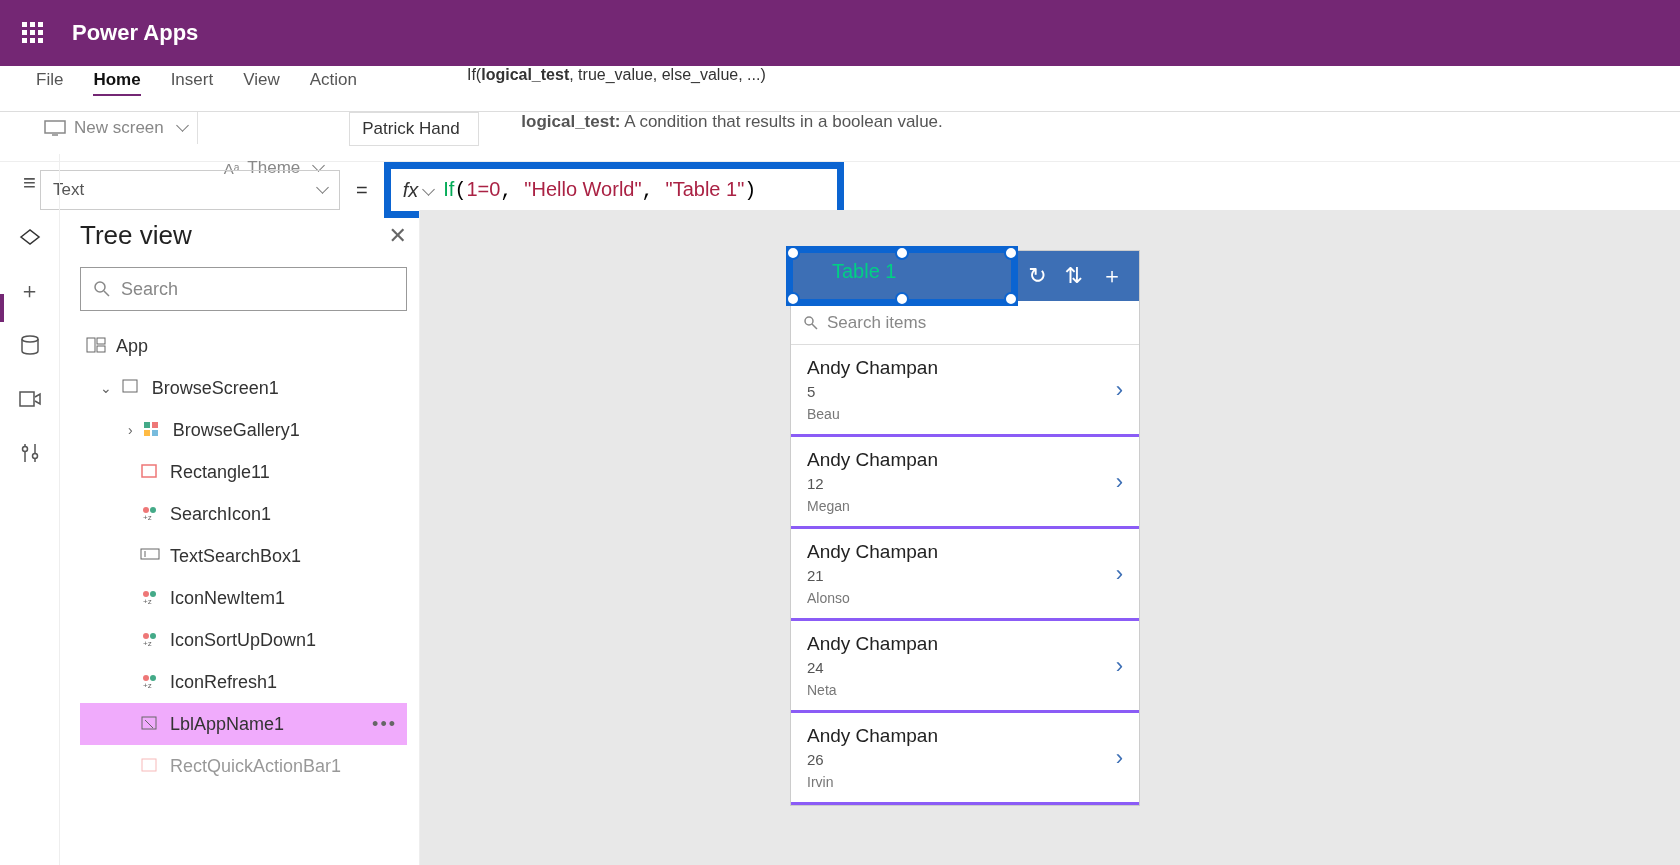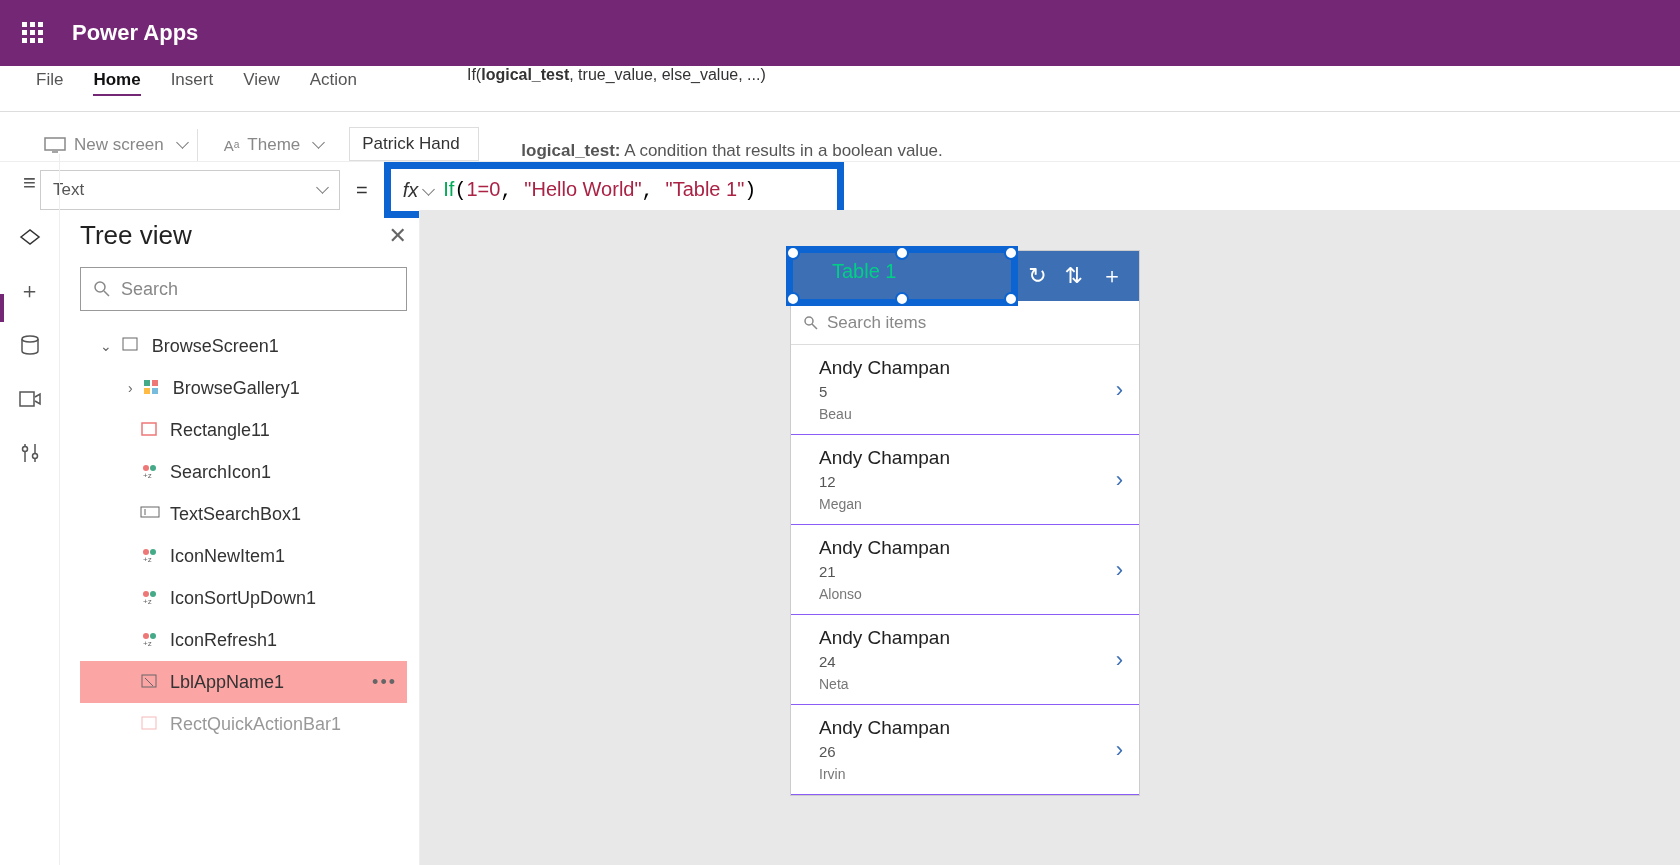--- a/index.html
+++ b/index.html
@@ -13,21 +13,21 @@
 
 
 .ribbon1{height:46px;border-bottom:1px solid #ddd;display:flex;align-items:flex-start;padding:0 14px 0 36px;gap:30px;color:#555;font-size:17px;}
 .ribbon1 .tab{cursor:pointer;padding:4px 0;}
 .ribbon1 .tab.active{color:#111;font-weight:600;border-bottom:2px solid #742774;}
 .ribbon1 .hint-area{flex:1;margin-left:80px;color:#555;font-size:16px;}
 .hint-area .fn{color:#333;}
 .hint-area .fn b{font-weight:700;}
 
 
-.ribbon2{height:50px;display:flex;align-items:flex-end;padding:0 0 0 34px;gap:16px;color:#666;font-size:17px;border-bottom:1px solid #eee;}
+.ribbon2{height:50px;display:flex;align-items:flex-start;padding:0 0 0 34px;gap:16px;color:#666;font-size:17px;border-bottom:1px solid #eee;}
 .btn-new-screen{display:flex;align-items:center;gap:8px;padding:6px 10px;border-right:1px solid #e0e0e0;color:#888;}
 .btn-theme{display:flex;align-items:center;gap:8px;padding:6px 10px;color:#888;margin-top:40px;}
 .font-box{border:1px solid #ddd;padding:6px 12px;font-size:17px;color:#333;min-width:130px;}
 .hint2{flex:1;margin-left:26px;color:#555;font-size:17px;}
 .hint2 b{font-weight:700;}
 
 
 .formula-row{height:56px;display:flex;align-items:center;padding:0 0 0 40px;gap:12px;position:relative;}
 .prop-select{width:300px;height:40px;border:1px solid #ccc;display:flex;align-items:center;padding:0 12px;justify-content:space-between;color:#555;font-size:17px;}
 .equals{font-size:20px;color:#333;margin:0 4px;}
@@ -52,35 +52,35 @@
 .tree-title{font-size:26px;color:#222;display:flex;justify-content:space-between;align-items:center;}
 .tree-close{font-size:22px;color:#666;cursor:pointer;}
 .tree-tabs{display:flex;gap:26px;margin-top:18px;font-size:19px;color:#666;}
 .tree-tabs .active{color:#111;font-weight:600;border-bottom:2px solid #742774;padding-bottom:4px;}
 .search-box{margin-top:16px;height:44px;border:1px solid #999;display:flex;align-items:center;padding:0 12px;gap:10px;color:#888;font-size:18px;}
 .tree-list{margin-top:14px;}
 .tree-item{display:flex;align-items:center;gap:10px;height:42px;font-size:18px;color:#333;padding-left:6px;}
 .tree-item.sub1{padding-left:20px;}
 .tree-item.sub2{padding-left:48px;}
 .tree-item.sub3{padding-left:60px;}
-.tree-item.sel{background:#fca5a5;}
+.tree-item.sel{background:#f0abfc;}
 .tree-item .chev{color:#666;font-size:14px;}
 .tree-item .ico{width:20px;height:18px;display:inline-block;}
 .ellipsis{margin-left:auto;color:#666;letter-spacing:2px;padding-right:10px;}
 
 
 .canvas-bg{position:absolute;left:420px;top:210px;width:1260px;height:655px;background:#e8e8e8;}
 .phone{position:absolute;left:790px;top:250px;width:350px;background:#fff;border:1px solid #ccc;}
 .phone-header{height:50px;background:#3d6fb5;display:flex;align-items:center;justify-content:flex-end;gap:18px;padding:0 16px;color:#fff;}
 .phone-header .hic{font-size:22px;}
 .title-select{position:absolute;left:786px;top:246px;width:232px;height:60px;border:7px solid #0b64d1;z-index:5;}
 .handle{position:absolute;width:14px;height:14px;border-radius:50%;background:#fff;border:2px solid #0b64d1;}
 .title-text{position:absolute;left:832px;top:260px;font-size:20px;color:#00d084;z-index:6;font-weight:400;}
 .phone-search{height:44px;border-bottom:1px solid #ddd;display:flex;align-items:center;padding:0 12px;gap:8px;color:#888;font-size:17px;}
-.list-item{border-bottom:1px solid #8b5cf6;padding:12px 28px;display:flex;align-items:flex-start;position:relative;}
+.list-item{border-bottom:3px solid #8b5cf6;padding:12px 16px;display:flex;align-items:flex-start;position:relative;}
 .list-item .info .name{font-size:19px;color:#222;}
 .list-item .info .num{font-size:15px;color:#555;margin-top:4px;}
 .list-item .info .sub{font-size:14px;color:#777;margin-top:6px;}
 .list-item .arrow{position:absolute;right:16px;top:50%;transform:translateY(-50%);font-size:22px;color:#3d6fb5;}
 
 .chev-down::after{content:'';display:inline-block;width:8px;height:8px;border-right:1.5px solid #777;border-bottom:1.5px solid #777;transform:rotate(45deg);margin-left:6px;margin-bottom:3px;}
 
 svg{display:block;}
 </style>
 </head>
@@ -190,20 +190,28 @@
     <span class="tree-close">✕</span>
   </div>
   <div class="search-box">
     <svg width="18" height="18">
         <circle cx="7" cy="7" r="5" fill="none" stroke="#888" stroke-width="1.5"></circle>
         <line x1="11" y1="11" x2="16" y2="16" stroke="#888" stroke-width="1.5"></line>
       </svg>
     <span>Search</span>
   </div>
   <div class="tree-list">
+    <div class="tree-item">
+      <svg class="ico" width="20" height="16">
+          <rect x="1" y="1" width="8" height="14" fill="none" stroke="#666"></rect>
+          <rect x="11" y="1" width="8" height="6" fill="none" stroke="#666"></rect>
+          <rect x="11" y="9" width="8" height="6" fill="none" stroke="#666"></rect>
+        </svg>
+      <span>App</span>
+    </div>
     <div class="tree-item sub1">
       <span class="chev">⌄</span>
       <svg class="ico" width="16" height="14">
           <rect x="1" y="1" width="14" height="12" fill="none" stroke="#666"></rect>
         </svg>
       <span>BrowseScreen1</span>
     </div>
     <div class="tree-item sub2">
       <span class="chev">›</span>
       <svg class="ico" width="16" height="16">

